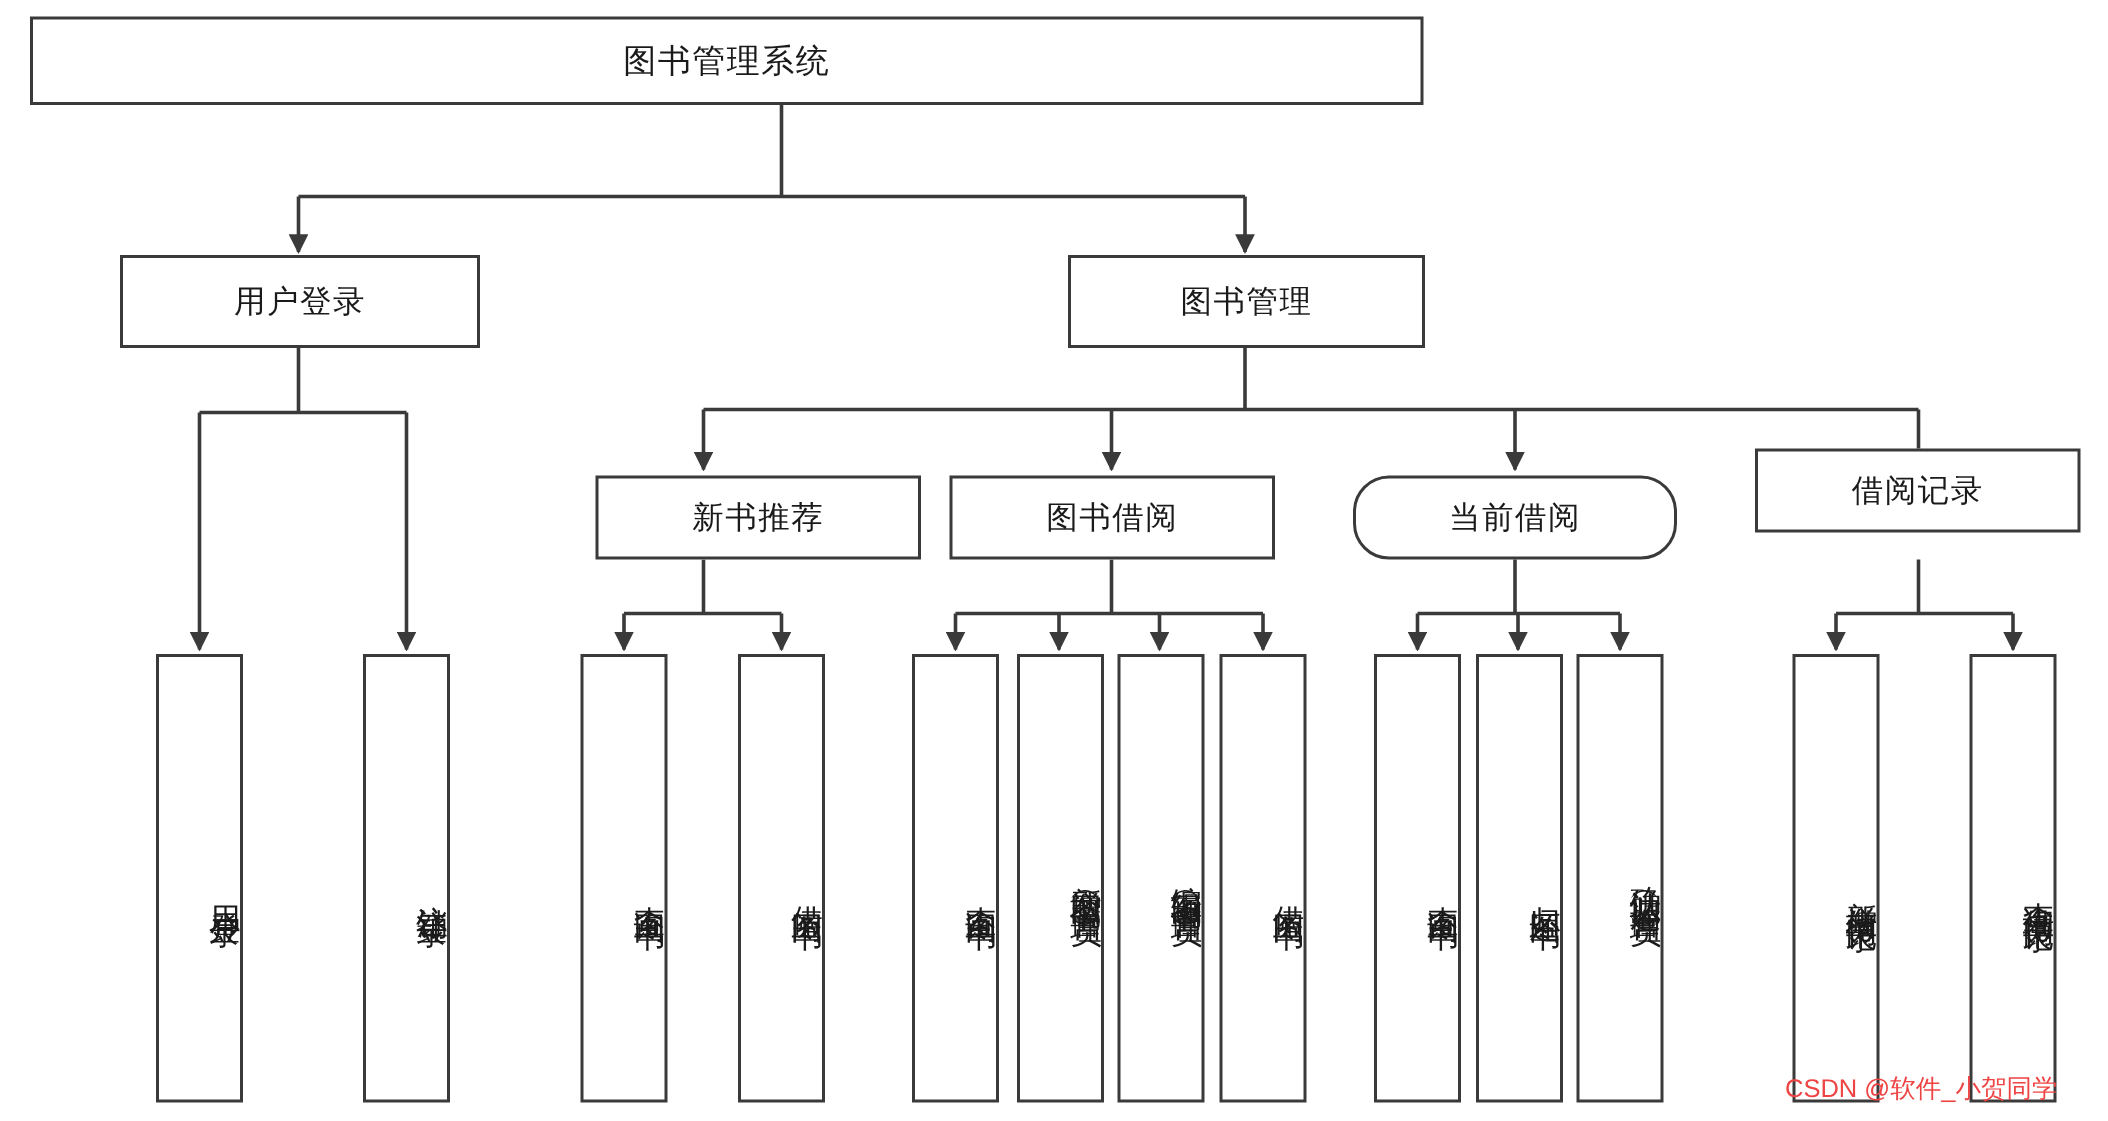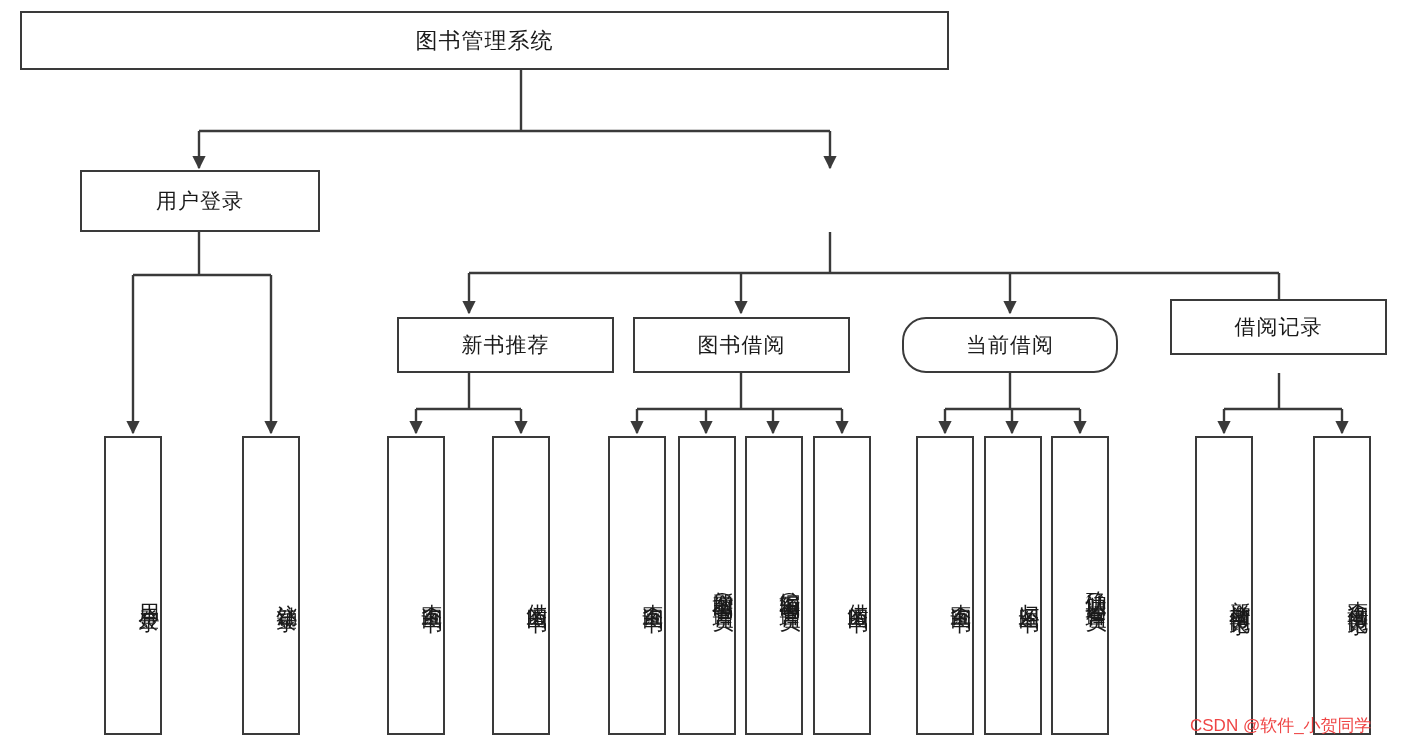--- a/index.html
+++ b/index.html
@@ -120,20 +120,21 @@
       <path d="M 1224 409 L 1342 409"></path>
       <path d="M 1224 409 L 1224 433" marker-end="url(#arrow)"></path>
       <path d="M 1342 409 L 1342 433" marker-end="url(#arrow)"></path>
     </g>
   </svg>
 
   <div class="node h root" style="left:20px; top:11px; width:929px; height:59px;">图书管理系统</div>
 
   <div class="node h" style="left:80px; top:170px; width:240px; height:62px;">用户登录</div>
 
+  <div class="node h" style="left:712px; top:170px; width:238px; height:62px;">图书管理</div>
 
   <div class="node h" style="left:361px; top:317px; width:217px; height:56px;margin-left:36px;">新书推荐</div>
 
   <div class="node h" style="left:633px; top:317px; width:217px; height:56px;">图书借阅</div>
 
   <div class="node h" style="left:902px; top:317px; width:216px; height:56px;border-radius:24px;">当前借阅</div>
 
   <div class="node h" style="left:1170px; top:299px; width:217px; height:56px;">借阅记录</div>
 
   <div class="node v" style="left:104px; top:436px; width:58px; height:299px;">用户登录</div>

